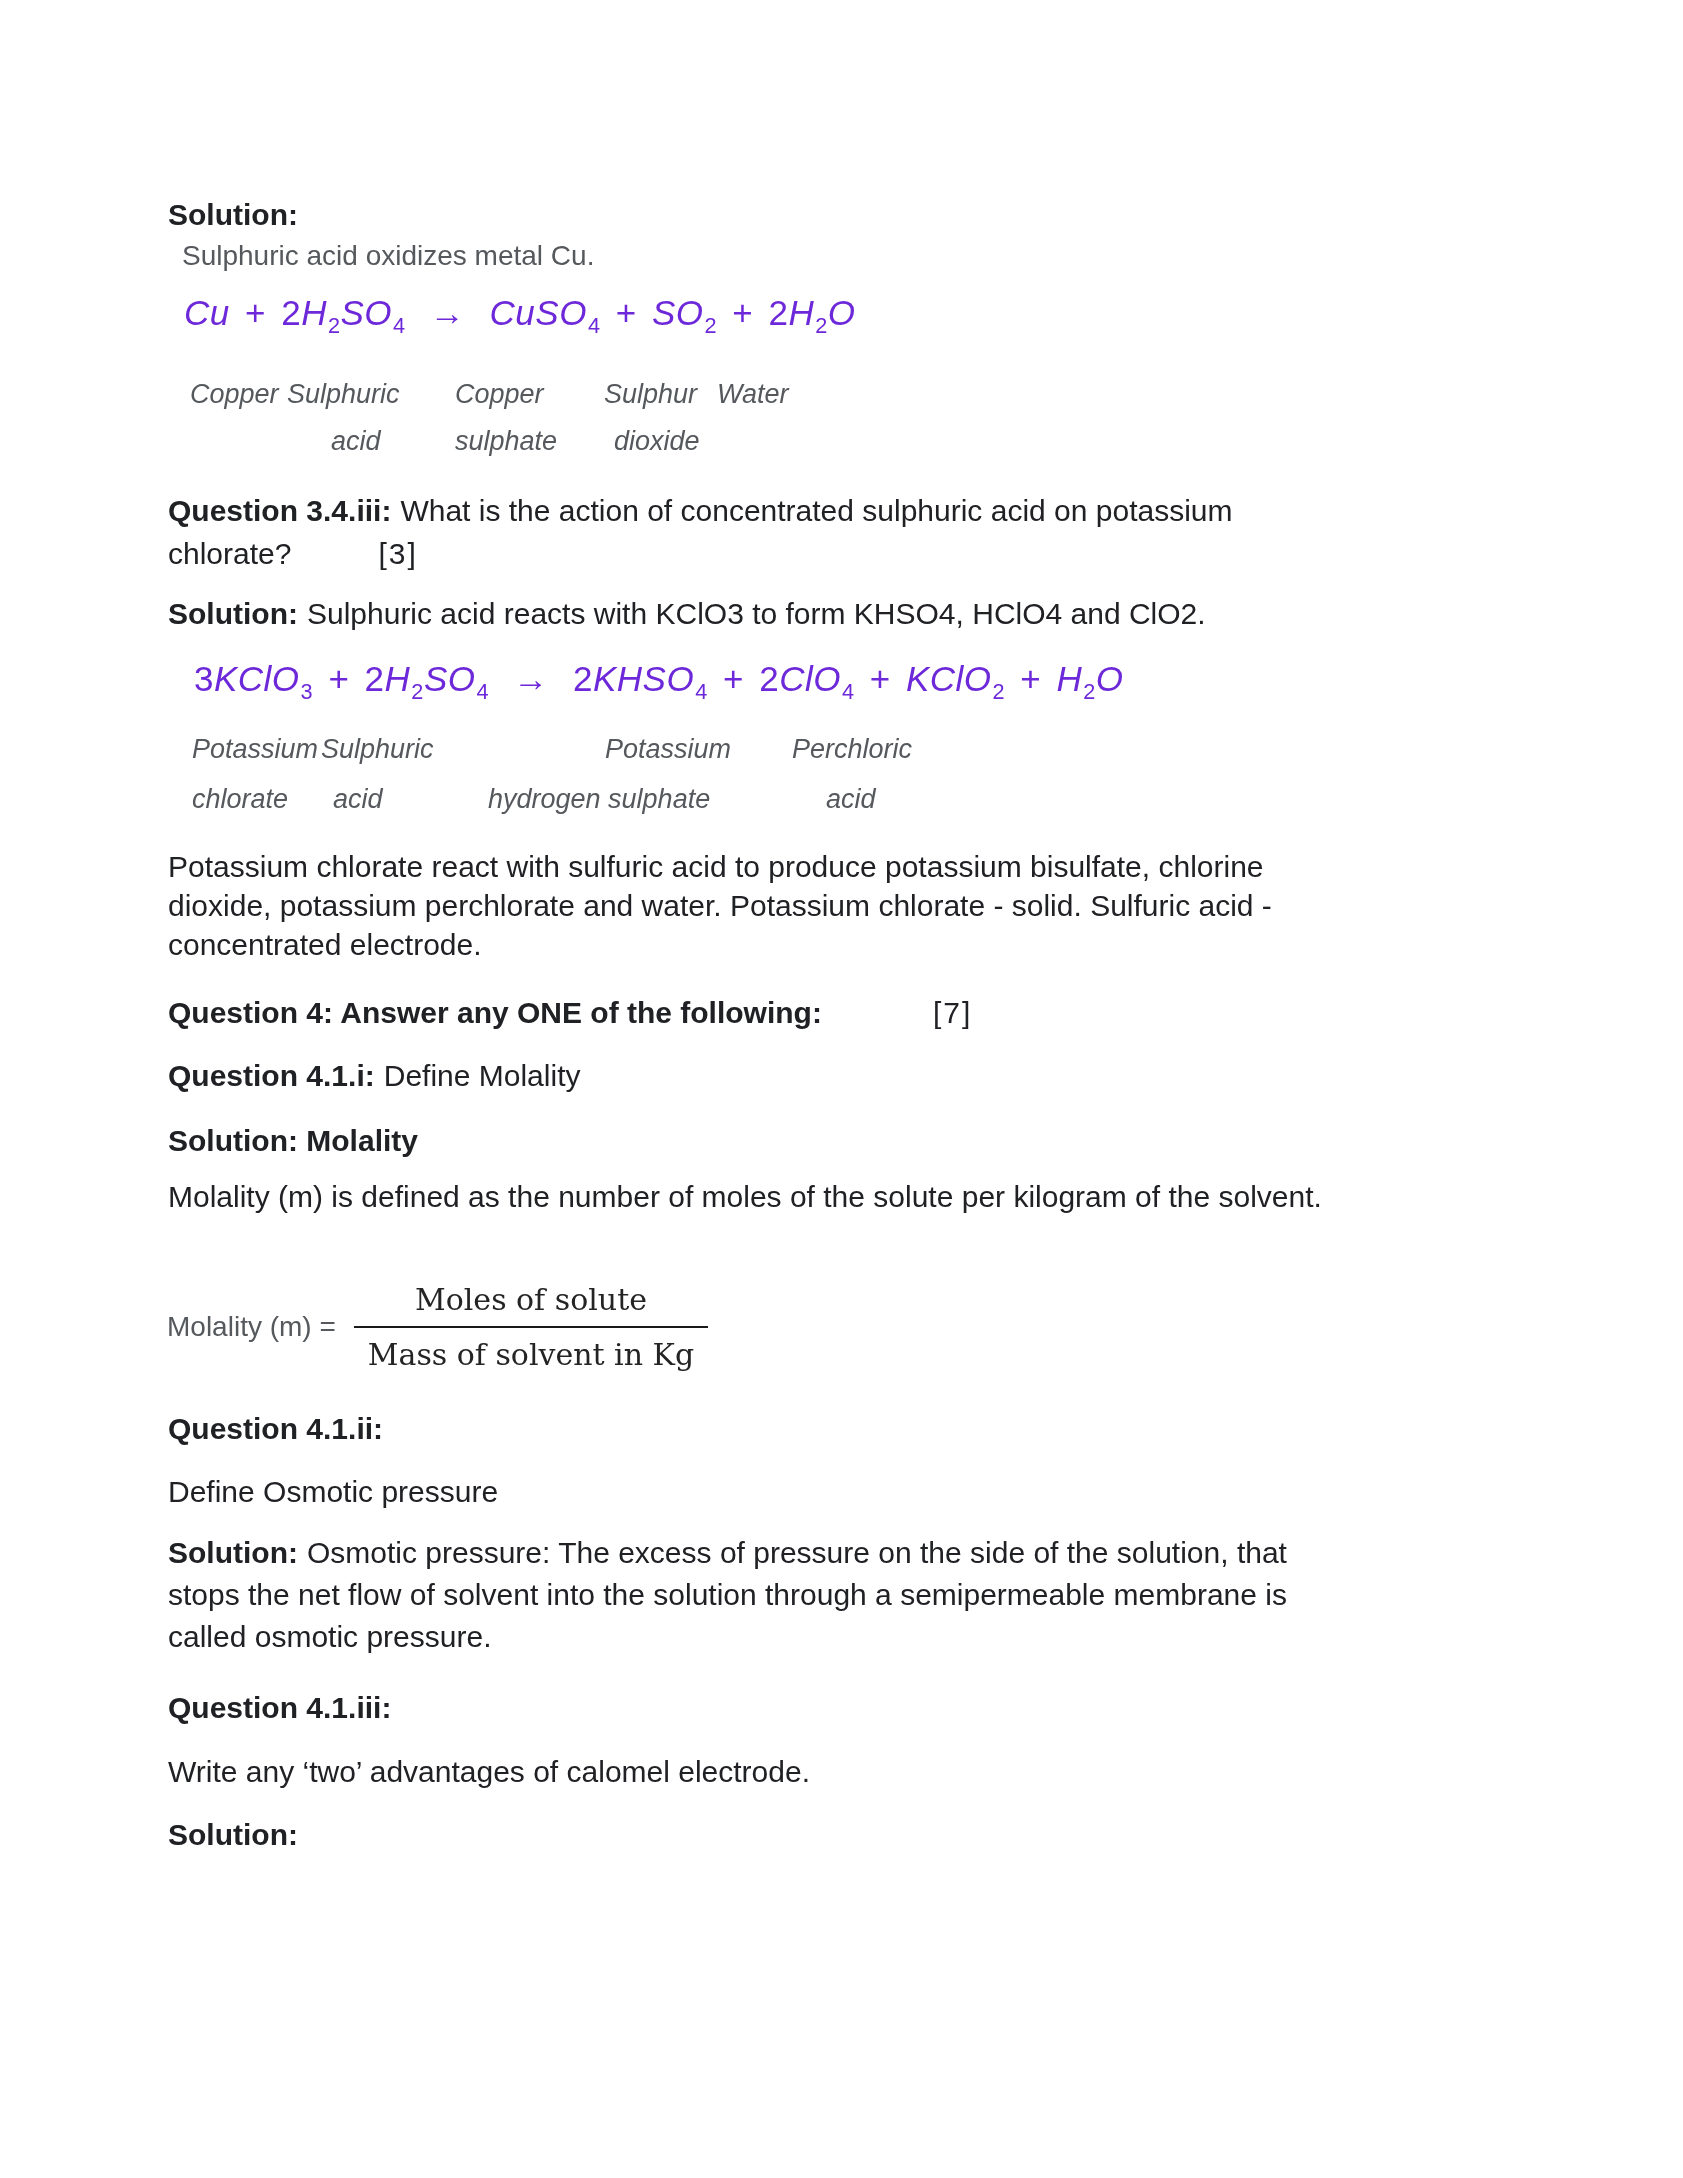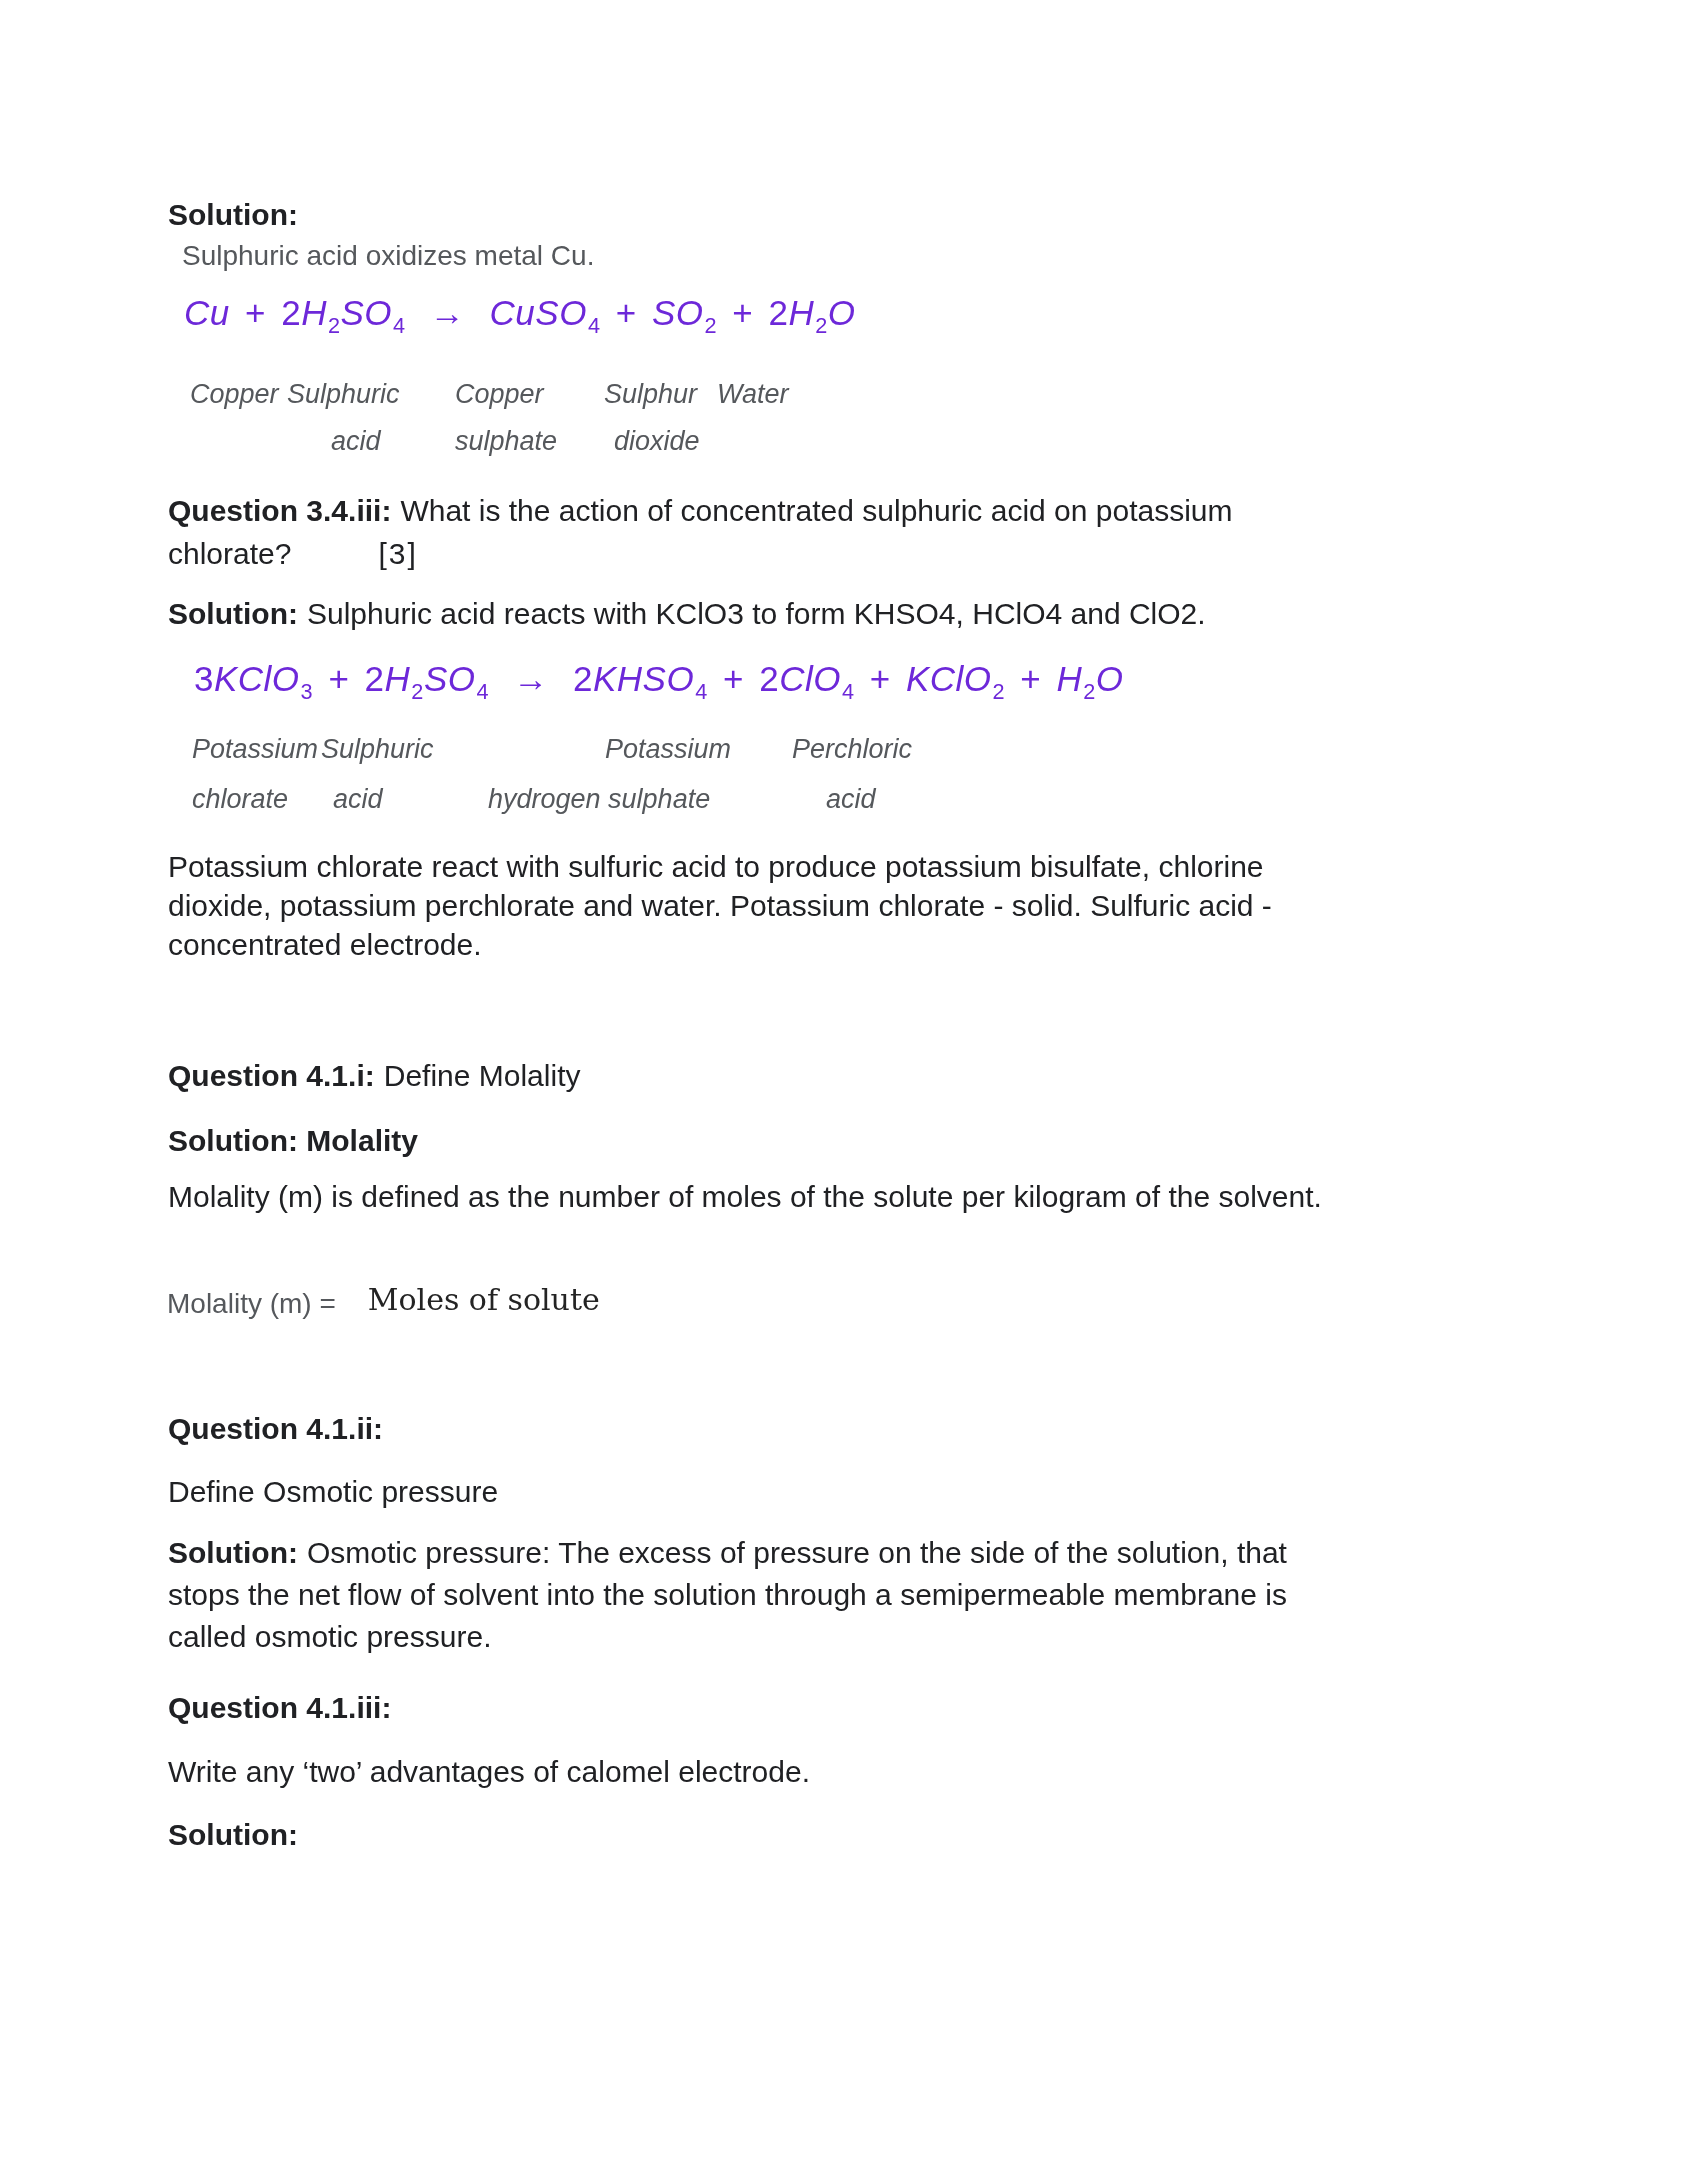--- a/index.html
+++ b/index.html
@@ -104,37 +104,41 @@
     <span class="r2 d2">hydrogen sulphate</span>
     <span class="r2 d3">acid</span>
   </div>
 
   <div class="blk body30 lh39" style="top:847px;">
     <span class="line">Potassium chlorate react with sulfuric acid to produce potassium bisulfate, chlorine</span>
     <span class="line">dioxide, potassium perchlorate and water. Potassium chlorate - solid. Sulfuric acid -</span>
     <span class="line">concentrated electrode.</span>
   </div>
 
+  <div class="blk body30" style="top:993px;">
+    <span class="b">Question 4: Answer any ONE of the following:</span><span class="marks7">[7]</span>
+  </div>
 
   <div class="blk body30" style="top:1056px;">
     <span class="b lead">Question 4.1.i:</span><span>Define Molality</span>
   </div>
 
   <div class="blk body30" style="top:1121px;">
     <span class="b">Solution: Molality</span>
   </div>
 
   <div class="blk body30 lh45" style="top:1174px;">
     <span class="line">Molality (m) is defined as the number of moles of the solute per kilogram of the solvent.</span>
   </div>
 
   <div class="blk formula" style="top:1282px;left:167px;">
     <span class="flabel">Molality (m) =</span>
     <span class="frac">
       <span class="num">Moles of solute</span>
+      <span class="den">Mass of solvent in Kg</span>
     </span>
   </div>
 
   <div class="blk body30" style="top:1409px;">
     <span class="b">Question 4.1.ii:</span>
   </div>
 
   <div class="blk body30" style="top:1472px;">Define Osmotic pressure</div>
 
   <div class="blk body30 lh42" style="top:1532px;">

